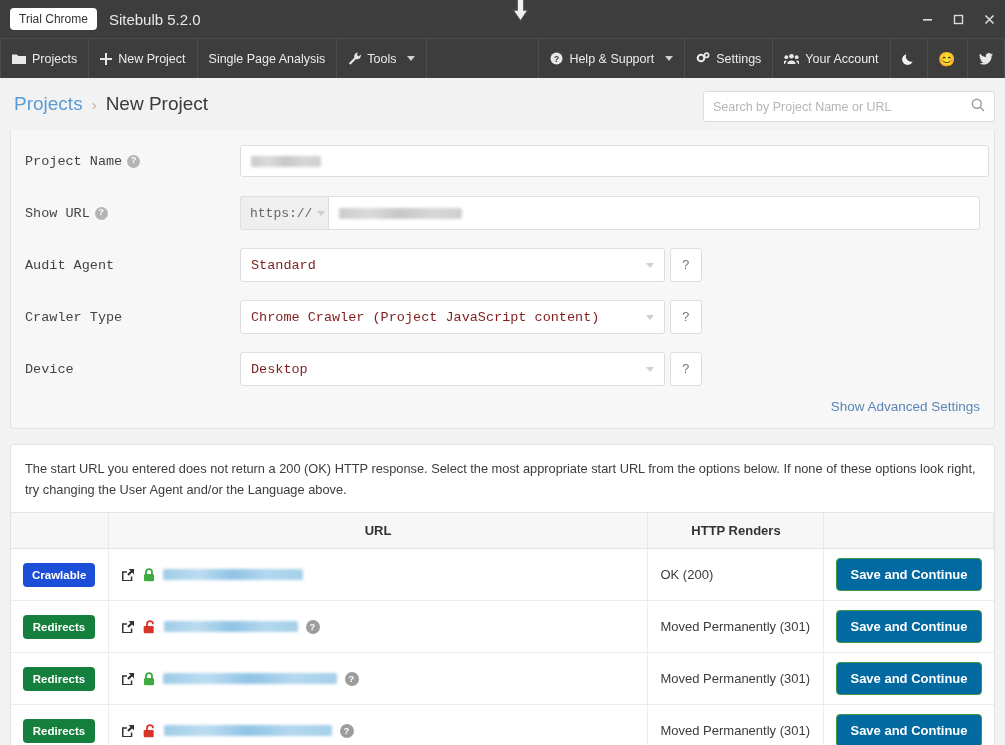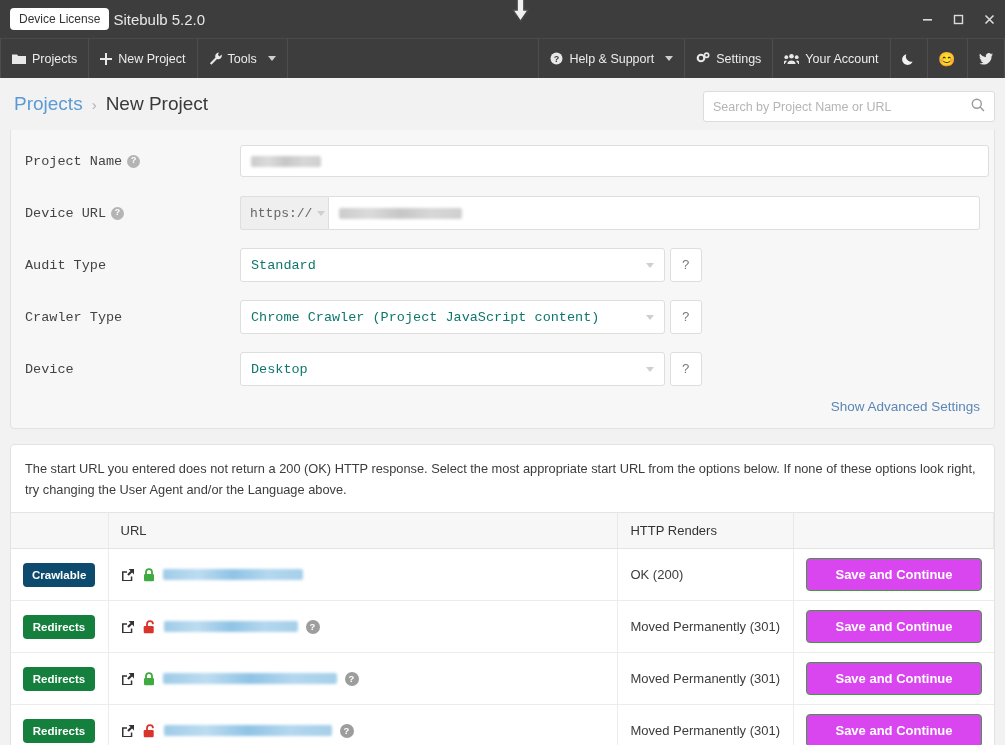--- a/index.html
+++ b/index.html
@@ -14,21 +14,21 @@
   .titlebar {
     height: 38px; background: #3d3d3d;
     display: flex; align-items: center; position: relative;
   }
   .trial-badge {
     margin-left: 10px; background: #ffffff; color: #333;
     font-size: 12px; padding: 4px 9px; border-radius: 4px;
     white-space: nowrap;
   }
   .app-title {
-    color: #e8e8e8; font-size: 15px; margin-left: 4px; white-space: nowrap;
+    color: #e8e8e8; font-size: 15px; margin-left: 12px; white-space: nowrap;
   }
   .win-controls { position: absolute; right: 0; top: 0; display: flex; height: 38px; }
   .win-btn {
     width: 31px; height: 38px; display: flex; align-items: center; justify-content: center;
     color: #dcdcdc; font-size: 13px; line-height: 1;
   }
   .win-btn svg { display: block; }
   .cursor-arrow { position: absolute; left: 511px; top: -2px; }
 
   
@@ -120,85 +120,85 @@
     width: 652px; height: 34px; background: #fff;
     border: 1px solid #dedede; border-radius: 0 3px 3px 0;
     display: flex; align-items: center; padding: 0 10px;
   }
 
   .sel-wrap { display: flex; align-items: stretch; }
   .sel-box {
     width: 425px; height: 34px; background: #fff;
     border: 1px solid #dedede; border-radius: 3px;
     display: flex; align-items: center; justify-content: space-between;
-    padding: 0 10px; font-size: 13.5px; color: #0f766e;
+    padding: 0 10px; font-size: 13.5px; color: #7f1d1d;
   }
   .help-btn {
     width: 32px; height: 34px; margin-left: 5px;
     background: #fff; border: 1px solid #dedede; border-radius: 3px;
     display: flex; align-items: center; justify-content: center;
     font-size: 13px; color: #777;
   }
   .adv-row { display: flex; justify-content: flex-end; padding: 4px 14px 0 14px; }
   .adv-link { color: #5b86b5; font-size: 13.5px; }
 
   
   .alert-panel { margin-top: 15px; }
   .alert-text {
     padding: 14px 14px 12px 14px; font-size: 12.8px;
     color: #3c3c3c; line-height: 1.62;
   }
 
   
   table { width: 100%; border-collapse: collapse; }
   thead th {
-    background: #f7f7f7; text-align: left;
-    font-size: 13px; color: #333; font-weight: normal;
+    background: #f7f7f7; text-align: center;
+    font-size: 13px; color: #333; font-weight: bold;
     padding: 10px 12px; border-top: 1px solid #e4e4e4;
     border-bottom: 1px solid #e4e4e4;
   }
   tbody td {
     border-bottom: 1px solid #ececec; padding: 9px 12px;
     font-size: 13px; color: #3c3c3c; vertical-align: middle;
   }
   .col-badge { width: 97px; border-right: 1px solid #ececec; }
   .col-url  { border-right: 1px solid #ececec; }
   .col-status { width: 176px; border-right: 1px solid #ececec; }
   .col-act { width: 160px; }
   th.col-badge, th.col-url, th.col-status, th.col-act { border-right: 1px solid #e9e9e9; }
 
   .badge {
     display: inline-block; color: #fff; font-size: 11.5px;
     font-weight: bold; padding: 6px 9px; border-radius: 4px;
     text-align: center; min-width: 72px;
   }
-  .badge.green  { background: #0c4a6e; }
+  .badge.green  { background: #1d4ed8; }
   .badge.orange { background: #15803d; }
 
   .urlcell { display: flex; align-items: center; gap: 8px; }
   .ext-ic { color: #333; display: inline-flex; }
   .lock-ic { display: inline-flex; }
   .row-q {
     width: 14px; height: 14px; border-radius: 50%;
     background: #9d9d9d; color: #fff; font-size: 9.5px; font-weight: bold;
     display: inline-flex; align-items: center; justify-content: center;
     flex-shrink: 0;
   }
   .btn-save {
-    background: #d946ef; color: #fff; border: 1px solid #419a3d;
+    background: #0369a1; color: #fff; border: 1px solid #419a3d;
     border-radius: 4px; font-size: 13px; font-weight: bold;
-    padding: 8px 28px; white-space: nowrap;
+    padding: 8px 13px; white-space: nowrap;
     font-family: "Liberation Sans", sans-serif;
   }
 </style>
 </head>
 <body>
 
 <div class="titlebar">
-  <span class="trial-badge">Device License</span>
+  <span class="trial-badge">Trial Chrome</span>
   <span class="app-title">Sitebulb 5.2.0</span>
 
   <span class="cursor-arrow">
     <svg width="19" height="24" viewBox="0 0 19 24">
       <path d="M9.5 23 L2 12 H6.2 V1 H12.8 V12 H17 Z" fill="#f0f0f0" stroke="#4a4a4a" stroke-width="1.3"></path>
     </svg>
   </span>
 
   <div class="win-controls">
     <div class="win-btn">
@@ -232,20 +232,23 @@
 
   <div class="nav-item">
     <span class="nav-icon">
       <svg width="12" height="12" viewBox="0 0 12 12">
           <path d="M5 0h2v5h5v2H7v5H5V7H0V5h5z" fill="#e8e8e8"></path>
         </svg>
     </span>
     <span>New Project</span>
   </div>
 
+  <div class="nav-item">
+    <span>Single Page Analysis</span>
+  </div>
 
   <div class="nav-item">
     <span class="nav-icon">
       <svg width="13" height="13" viewBox="0 0 13 13">
           <path d="M9.8.6a3.6 3.6 0 00-3.3 5l-5.6 5.6 1.5 1.5 5.6-5.6a3.6 3.6 0 004.6-4.6l-2 2-1.6-1.6z" fill="#e8e8e8"></path>
         </svg>
     </span>
     <span>Tools</span>
     <span class="caret-d"></span>
   </div>
@@ -334,37 +337,37 @@
     </div>
     <div class="ctl">
       <div class="txtinput" style="width:749px">
         <span class="blur" style="width:70px"></span>
       </div>
     </div>
   </div>
 
   <div class="form-row">
     <div class="form-label">
-      <span>Device URL</span>
+      <span>Show URL</span>
       <span class="qmark-ic">?</span>
     </div>
     <div class="ctl">
       <div class="prefix-sel">
         <span>https://</span>
         <span class="caret-d"></span>
       </div>
       <div class="url-input">
         <span class="blur" style="width:123px"></span>
       </div>
     </div>
   </div>
 
   <div class="form-row">
     <div class="form-label">
-      <span>Audit Type</span>
+      <span>Audit Agent</span>
     </div>
     <div class="sel-wrap">
       <div class="sel-box">
         <span>Standard</span>
         <span class="caret-d"></span>
       </div>
       <div class="help-btn">?</div>
     </div>
   </div>
 

